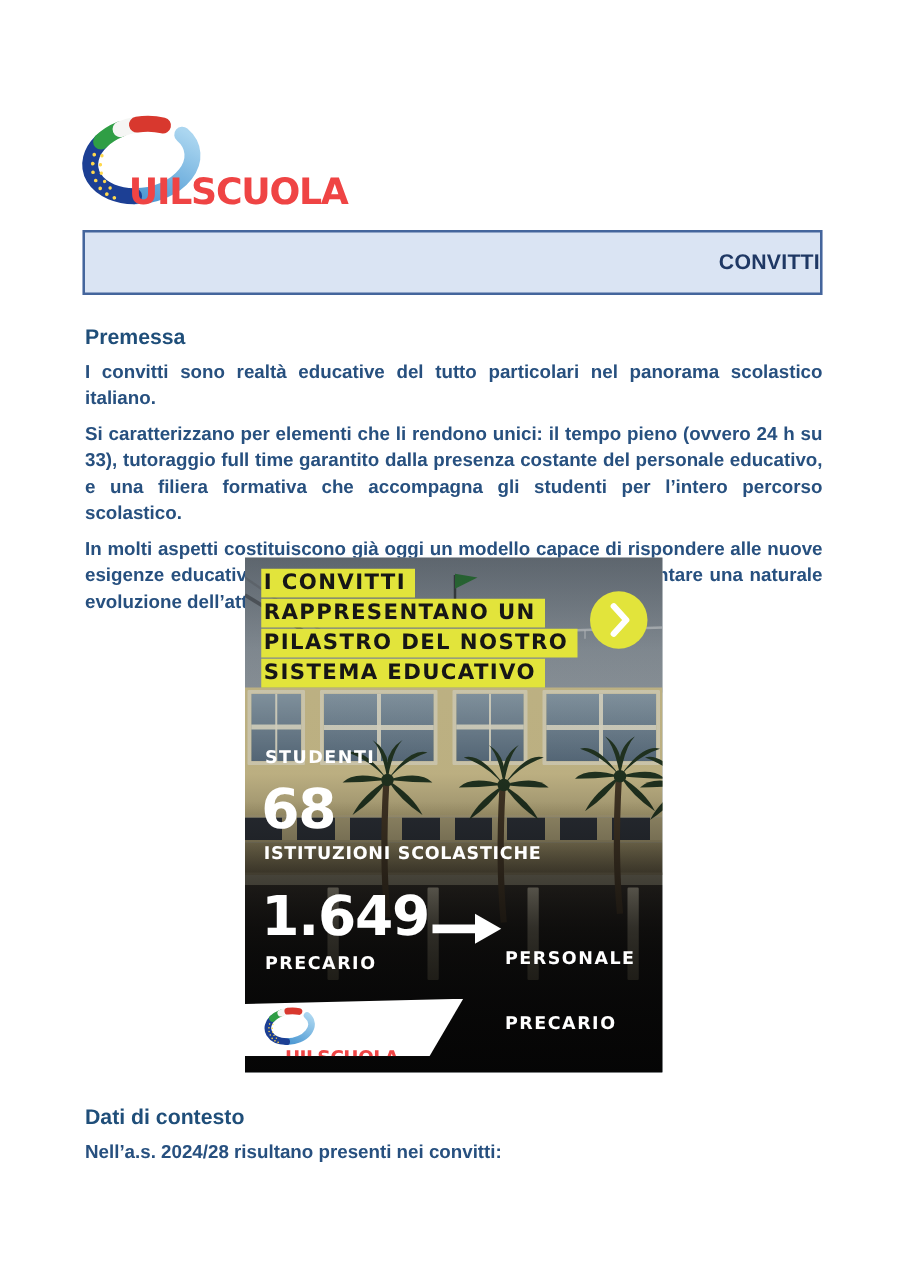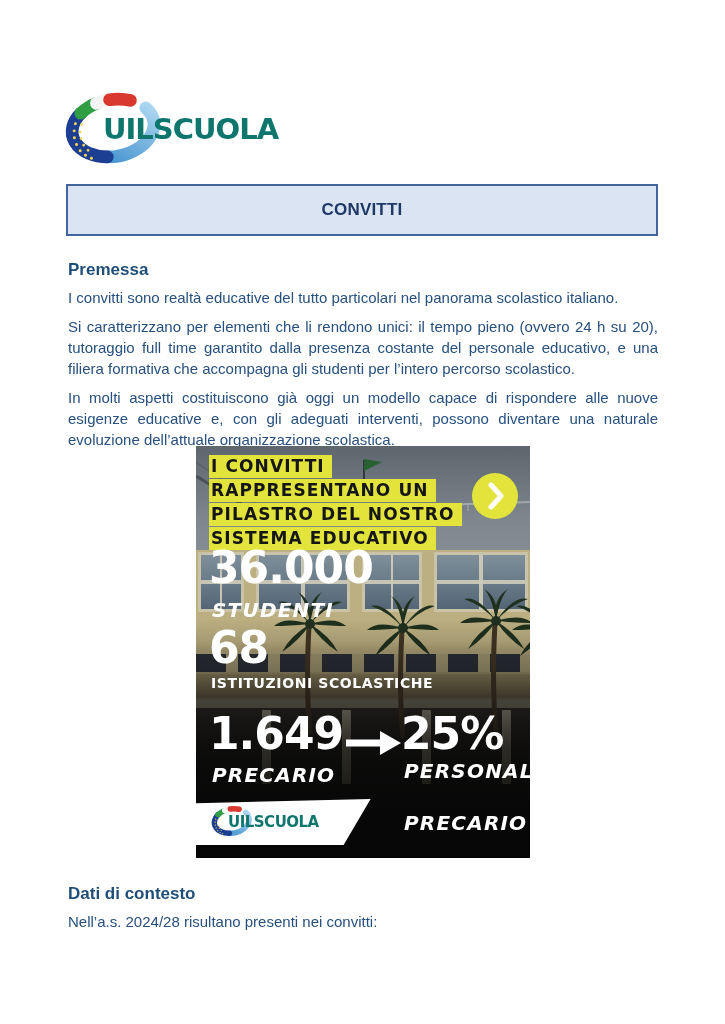--- a/index.html
+++ b/index.html
@@ -3,38 +3,38 @@
 <meta charset="utf-8">
 <style>
   html,body{margin:0;padding:0;background:#ffffff;}
   .page{position:relative;width:725px;height:1024px;background:#ffffff;overflow:hidden;
         font-family:"Liberation Sans",sans-serif;}
 
   
   .logo{position:absolute;}
   .logo .ring{position:absolute;left:0;top:0;}
   .logo .word{position:absolute;font-family:"DejaVu Sans",sans-serif;font-weight:bold;
-              color:#0f766e;letter-spacing:-1px;white-space:nowrap;}
+              color:#ef4444;letter-spacing:-1px;white-space:nowrap;margin-top:24px;}
   .logo-large{left:62px;top:88px;width:210px;height:82px;}
   .logo-large .ring{width:108px;height:80px;}
   .logo-large .word{left:41px;top:24px;font-size:29px;}
   .logo-small{left:14px;top:5px;width:140px;height:34px;}
   .logo-small .ring{width:46px;height:34px;}
   .logo-small .word{left:18px;top:9px;font-size:15px;letter-spacing:-0.5px;}
 
   
   .header-box{position:absolute;left:66px;top:184px;width:592px;height:52px;box-sizing:border-box;
               background:#dae4f3;border:2px solid #44659c;display:flex;flex-direction:column;
-              align-items:center;justify-content:center;}
+              align-items:flex-end;justify-content:center;}
   .header-box .hl{font-size:17px;font-weight:bold;color:#1f3864;line-height:1.32;letter-spacing:.2px;}
 
   
   .content{position:absolute;left:68px;top:260px;width:590px;}
   .doc-heading{font-size:17px;font-weight:bold;color:#1f4e79;margin:0 0 7px 0;}
-  .doc-p{font-size:15px;color:#27507f;line-height:1.4;text-align:justify;margin:0 0 8px 0;}
+  .doc-p{font-size:15px;color:#27507f;line-height:1.4;text-align:justify;margin:0 0 8px 0;font-weight:bold;}
   .dati{position:absolute;left:68px;top:884px;width:590px;}
 
   
   .ig{position:absolute;left:196px;top:446px;width:334px;height:412px;overflow:hidden;
       background:#98a1a8;font-family:"DejaVu Sans",sans-serif;}
   .ig-sky{position:absolute;left:0;top:0;width:334px;height:108px;
           background:linear-gradient(180deg,#7e8993,#99a2a9);z-index:1;}
   .ig-facade{position:absolute;left:0;top:104px;width:334px;height:66px;background:#d8ca94;z-index:2;
              display:flex;gap:12px;padding:2px 2px 4px 2px;box-sizing:border-box;}
   .ig-window{border:3px solid #e7e0c2;border-radius:1px;
@@ -61,21 +61,21 @@
                 rgba(14,14,14,.14) 42%,rgba(10,10,10,.45) 58%,rgba(7,7,7,.72) 72%,rgba(4,4,4,.85) 100%);}
 
   .ig-text{position:absolute;z-index:5;color:#ffffff;}
   .ig-headline{left:13px;top:9px;}
   .ig-headline .box{display:table;background:#e2e43b;color:#161616;
      font-weight:bold;font-size:17px;line-height:20px;letter-spacing:1.1px;
      padding:1px 7px 2px 2px;margin-bottom:1px;white-space:nowrap;}
   .ig-chevron{left:276px;top:27px;width:46px;height:46px;border-radius:50%;background:#e2e43b;
               display:flex;align-items:center;justify-content:center;}
   .statval{font-weight:bold;font-size:44px;line-height:1;letter-spacing:-1px;white-space:nowrap;}
-  .statlab{font-weight:bold;font-size:20px;letter-spacing:1.2px;white-space:nowrap;font-style:italic;}
+  .statlab{font-weight:bold;font-size:14px;letter-spacing:1.2px;white-space:nowrap;}
   .statlab2{font-weight:bold;font-size:14px;letter-spacing:.6px;white-space:nowrap;}
   .pos-students-v{left:13px;top:100px;} .pos-students-l{left:16px;top:152px;}
   .pos-inst-v{left:13px;top:180px;}    .pos-inst-l1{left:15px;top:229px;} .pos-inst-l2{left:15px;top:247px;}
   .pos-edu-v{left:13px;top:266px;}     .pos-edu-l{left:16px;top:317px;}
   .pos-arrow{left:148px;top:282px;}
   .pos-prec-v{left:205px;top:266px;}   .pos-prec-l1{left:208px;top:313px;} .pos-prec-l2{left:208px;top:331px;margin-top:34px;}
 
   .ig-band{position:absolute;left:0;top:353px;width:180px;height:46px;background:#ffffff;z-index:6;
            clip-path:polygon(0 9%,97% 0,82% 100%,0 100%);}
 </style>
@@ -137,21 +137,21 @@
     <span class="word">UILSCUOLA</span>
   </div>
 
   <div class="header-box">
     <div class="hl">CONVITTI</div>
   </div>
 
   <div class="content">
     <div class="doc-heading">Premessa</div>
     <p class="doc-p">I convitti sono realtà educative del tutto particolari nel panorama scolastico italiano.</p>
-    <p class="doc-p">Si caratterizzano per elementi che li rendono unici: il tempo pieno (ovvero 24 h su 20), tutoraggio full time garantito dalla presenza costante del personale educativo, e una filiera formativa che accompagna gli studenti per l’intero percorso scolastico.</p>
+    <p class="doc-p">Si caratterizzano per elementi che li rendono unici: il tempo pieno (ovvero 24 h su 33), tutoraggio full time garantito dalla presenza costante del personale educativo, e una filiera formativa che accompagna gli studenti per l’intero percorso scolastico.</p>
     <p class="doc-p">In molti aspetti costituiscono già oggi un modello capace di rispondere alle nuove esigenze educative e, con gli adeguati interventi, possono diventare una naturale evoluzione dell’attuale organizzazione scolastica.</p>
   </div>
 
   <div class="ig">
 
     <div class="ig-sky"></div>
     <div class="ig-facade">
       <div class="ig-window w1"></div>
       <div class="ig-window w2"></div>
       <div class="ig-window w3"></div>
@@ -198,37 +198,35 @@
       <span class="box">RAPPRESENTANO UN</span>
       <span class="box">PILASTRO DEL NOSTRO</span>
       <span class="box">SISTEMA EDUCATIVO</span>
     </div>
     <div class="ig-text ig-chevron">
       <svg width="46" height="46" viewBox="0 0 46 46">
         <polyline points="19,12 29,23 19,34" fill="none" stroke="#ffffff" stroke-width="5" stroke-linecap="round" stroke-linejoin="round"></polyline>
       </svg>
     </div>
 
-    <div class="ig-text statval pos-students-v">36.000</div>
     <div class="ig-text statlab pos-students-l">STUDENTI</div>
 
     <div class="ig-text statval pos-inst-v">68</div>
     <div class="ig-text statlab2 pos-inst-l1">ISTITUZIONI SCOLASTICHE</div>
 
     <div class="ig-text statval pos-edu-v">1.649</div>
     <div class="ig-text statlab pos-edu-l">PRECARIO</div>
 
     <div class="ig-text pos-arrow">
       <svg width="58" height="30" viewBox="0 0 58 30">
         <line x1="2" y1="15" x2="40" y2="15" stroke="#ffffff" stroke-width="7"></line>
         <polygon points="36,3 57,15 36,27" fill="#ffffff"></polygon>
       </svg>
     </div>
 
-    <div class="ig-text statval pos-prec-v">25%</div>
     <div class="ig-text statlab pos-prec-l1">PERSONALE</div>
     <div class="ig-text statlab pos-prec-l2">PRECARIO</div>
 
     <div class="ig-band">
       <div class="logo logo-small">
         <svg class="ring">
             <use href="#uil-ring"></use>
           </svg>
         <span class="word">UILSCUOLA</span>
       </div>

